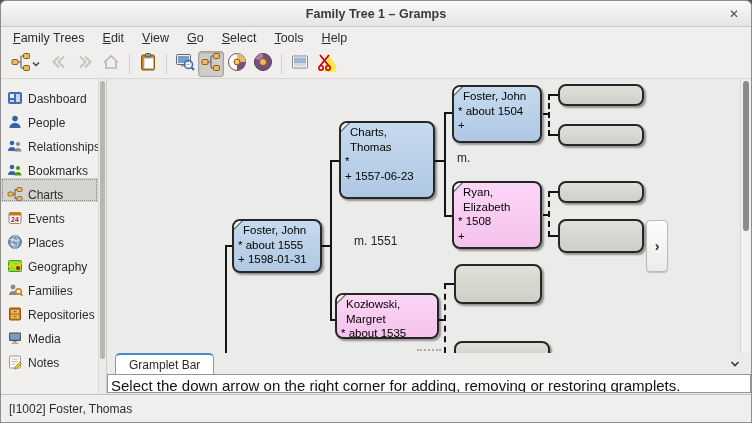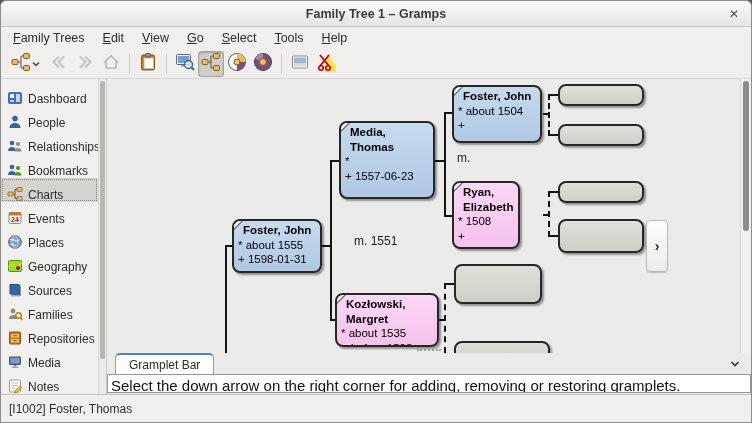--- a/index.html
+++ b/index.html
@@ -49,21 +49,21 @@
 
   .pbox{ position:absolute; border:2px solid #262626; border-radius:8px;
          box-shadow:2px 2px 2px rgba(0,0,0,.38); padding:2px 4px; font-size:11.5px;
          line-height:14.5px; color:#000; overflow:hidden; }
   .pbox::before{ content:""; position:absolute; top:0; left:0; width:9px; height:9px;
          background:linear-gradient(135deg,#fbfbfb 0%,#f2f2f2 38%,#4d4d4d 46%,transparent 54%); }
   .male{ background:linear-gradient(#c7daee,#afc8e3); }
   .female{ background:linear-gradient(#fcd6f6,#f5c2ec); }
   .gbox{ position:absolute; border:2px solid #262626; border-radius:8px;
          box-shadow:2px 2px 2px rgba(0,0,0,.38); background:linear-gradient(#dee1d9,#ccd0c7); }
-  .pname{ position:relative; padding-left:5px;font-weight:bold; }
+  .pname{ position:relative; padding-left:5px; }
   .pline{ position:relative; }
 
   .hl{ position:absolute; height:2px; background:#141414; }
   .vl{ position:absolute; width:2px; background:#141414; }
   .dhl{ position:absolute; height:0; border-top:2px dashed #141414; }
   .dvl{ position:absolute; width:0; border-left:2px dashed #141414; }
   .dots{ position:absolute; width:24px; border-top:2px dotted #a8a8a8; }
   .mlabel{ position:absolute; font-size:12px; color:#222; }
 
   .expandbtn{ position:absolute; border:1px solid #bcbab6; border-radius:4px;
@@ -271,29 +271,20 @@
       </div>
       <div class="sb-item">
         <span class="sb-ico">
             <svg viewBox="0 0 16 16">
               <rect x="1.5" y="2.5" width="13" height="11" rx="1" fill="#8ae234" stroke="#4e9a06"></rect>
               <path d="M1.5 9l4-3 4 4 5-5" stroke="#edd400" stroke-width="2" fill="none"></path>
               <circle cx="11" cy="10" r="2" fill="#cc0000"></circle>
             </svg>
           </span>
         <span>Geography</span>
-      </div>
-      <div class="sb-item">
-        <span class="sb-ico">
-            <svg viewBox="0 0 16 16">
-              <path d="M3 2.5h8a2 2 0 0 1 2 2V14H5a2 2 0 0 1-2-2z" fill="#3465a4" stroke="#204a87"></path>
-              <path d="M3 12a2 2 0 0 0 2 2h8" fill="none" stroke="#fff"></path>
-            </svg>
-          </span>
-        <span>Sources</span>
       </div>
       <div class="sb-item">
         <span class="sb-ico">
             <svg viewBox="0 0 16 16">
               <circle cx="6" cy="5" r="2.4" fill="#888a85"></circle>
               <path d="M2 13c0-2.5 2-4 4-4s4 1.5 4 4z" fill="#888a85"></path>
               <circle cx="11.5" cy="9.5" r="2.8" fill="none" stroke="#c17d11" stroke-width="1.4"></circle>
               <path d="M13.5 11.5L15.5 14" stroke="#c17d11" stroke-width="1.5"></path>
             </svg>
           </span>
@@ -364,38 +355,38 @@
         <div class="dhl" style="left:339px;top:204px;width:8px;"></div>
         <div class="dots" style="left:310px;top:270px;"></div>
 
         <div class="pbox male" style="left:125px;top:140px;width:90px;height:54px;">
           <div class="pname">Foster, John</div>
           <div class="pline">* about 1555</div>
           <div class="pline">+ 1598-01-31</div>
         </div>
 
         <div class="pbox male" style="left:232px;top:42px;width:96px;height:78px;">
-          <div class="pname">Media, Thomas</div>
+          <div class="pname">Charts, Thomas</div>
           <div class="pline">*</div>
           <div class="pline">+ 1557-06-23</div>
         </div>
 
-        <div class="pbox female" style="left:228px;top:214px;width:104px;height:54px;">
+        <div class="pbox female" style="left:228px;top:214px;width:104px;height:46px;">
           <div class="pname">Kozłowski, Margret</div>
           <div class="pline">* about 1535</div>
           <div class="pline">+ before 1598</div>
         </div>
 
         <div class="pbox male" style="left:345px;top:6px;width:90px;height:58px;">
           <div class="pname">Foster, John</div>
           <div class="pline">* about 1504</div>
           <div class="pline">+</div>
         </div>
 
-        <div class="pbox female" style="left:345px;top:102px;width:68px;height:68px;">
+        <div class="pbox female" style="left:345px;top:102px;width:90px;height:68px;">
           <div class="pname">Ryan, Elizabeth</div>
           <div class="pline">* 1508</div>
           <div class="pline">+</div>
         </div>
 
         <div class="gbox" style="left:451px;top:5px;width:86px;height:22px;"></div>
         <div class="gbox" style="left:451px;top:45px;width:86px;height:22px;"></div>
         <div class="gbox" style="left:451px;top:102px;width:86px;height:22px;"></div>
         <div class="gbox" style="left:451px;top:140px;width:86px;height:34px;"></div>
         <div class="gbox" style="left:347px;top:185px;width:88px;height:40px;"></div>

